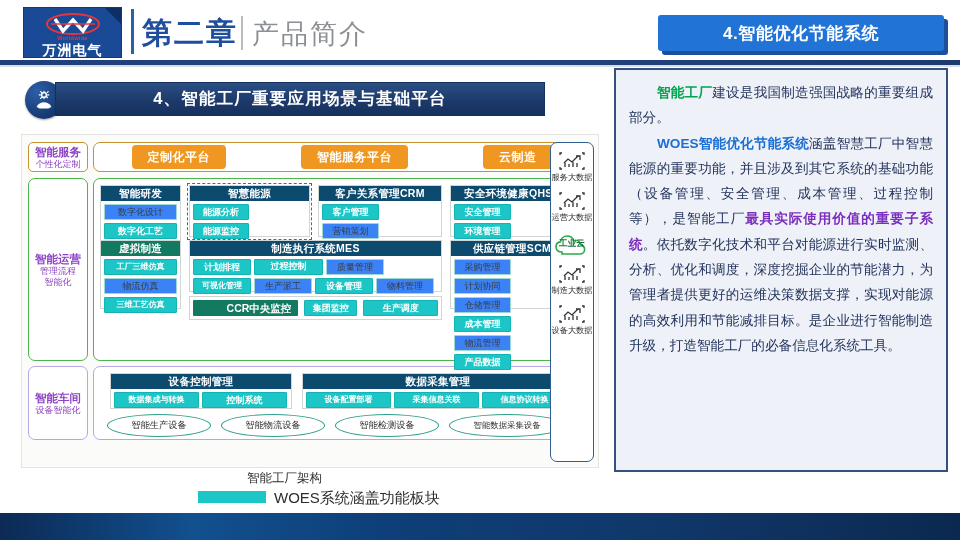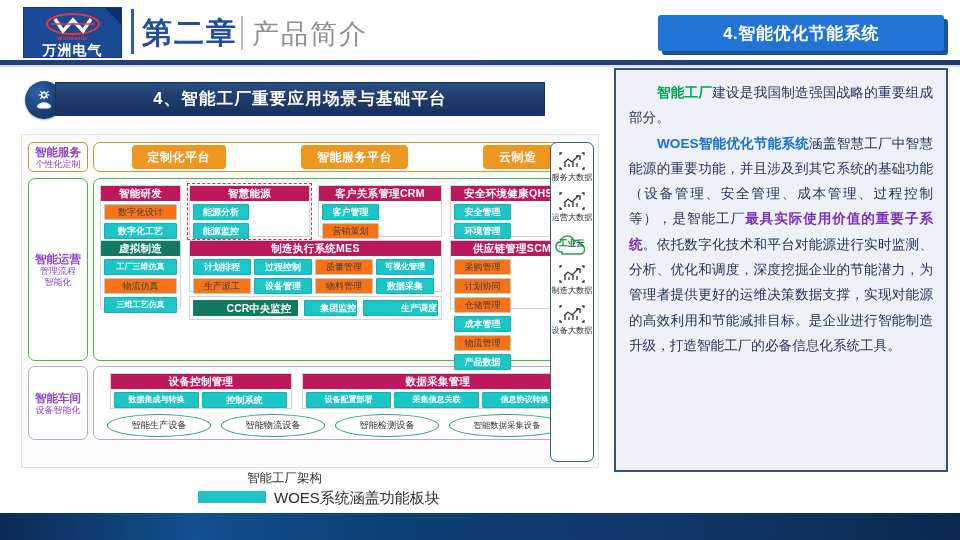--- a/index.html
+++ b/index.html
@@ -73,35 +73,35 @@
      display:flex;align-items:center;justify-content:space-around;}
   .plat{background:#ef9720;color:#fff;font-size:12px;font-weight:bold;border-radius:4px;
      padding:3.5px 16px;letter-spacing:.5px;}
 
   .green-wrap{position:absolute;left:71px;top:43px;width:498px;height:183px;
      border:1.6px solid #49b749;border-radius:7px;box-sizing:border-box;background:#fff;}
   .purple-wrap{position:absolute;left:71px;top:231px;width:498px;height:74px;
      border:1.5px solid #b7a7e0;border-radius:7px;box-sizing:border-box;background:#fff;}
 
   .mod{position:absolute;box-sizing:border-box;background:#fff;border:1px solid #cfd6d4;}
-  .mod-hd{background:#be185d;color:#fff;font-size:10.5px;font-weight:bold;text-align:center;
+  .mod-hd{background:#0c4a6e;color:#fff;font-size:10.5px;font-weight:bold;text-align:center;
      letter-spacing:.3px;line-height:15px;height:15px;}
   .mod-hd.dark{background:#117a60;}
   .cells{padding:3px;display:flex;flex-wrap:wrap;gap:3px;}
-  .cell{box-sizing:border-box;border:1px solid #9fd8d2;background:#f97316;color:#3b3b3b;
+  .cell{box-sizing:border-box;border:1px solid #9fd8d2;background:#3b82f6;color:#3b3b3b;
      font-size:9px;text-align:center;line-height:14px;height:16px;border-radius:1px;}
   .cell.hi{background:#1cc6c6;border-color:#13b3b3;color:#fff;font-weight:bold;}
 
   .redbox{position:absolute;box-sizing:border-box;border:1.6px dashed #ea2b2b;}
 
   .ccr{position:absolute;box-sizing:border-box;background:#fff;border:1px solid #cfd6d4;padding:3px;
      display:flex;gap:6px;align-items:center;}
   .ccr-hd{background:#117a60;color:#fff;font-size:10.5px;font-weight:bold;text-align:center;
      line-height:16px;height:16px;border-radius:1px;padding-left:27px;}
-  .ccr .cell{line-height:14px;text-align:right;}
+  .ccr .cell{line-height:14px;}
 
   .ell{position:absolute;box-sizing:border-box;border:1.1px solid #2f9e8a;border-radius:50%;
      background:#fff;color:#2d2d2d;font-size:9.2px;display:flex;align-items:center;justify-content:center;}
 
   .bd-col{position:absolute;left:528px;top:7px;width:44px;height:320px;
      border:1.4px solid #2e5f8f;border-radius:7px;box-sizing:border-box;background:#fff;
      display:flex;flex-direction:column;align-items:center;}
   .bd-item{margin-top:7px;display:flex;flex-direction:column;align-items:center;}
   .bd-ic{width:28px;height:22px;position:relative;}
   .bd-cap{font-size:8.2px;color:#2d2d2d;margin-top:1px;line-height:10px;}
@@ -237,21 +237,21 @@
         <div class="cell hi" style="width:100%;font-size:8px;">工厂三维仿真</div>
         <div class="cell" style="width:100%;">物流仿真</div>
         <div class="cell hi" style="width:100%;font-size:8px;">三维工艺仿真</div>
       </div>
     </div>
 
     <div class="mod" style="left:167px;top:105px;width:253px;height:52px;">
       <div class="mod-hd">制造执行系统MES</div>
       <div class="cells">
         <div class="cell hi" style="width:58px;">计划排程</div>
-        <div class="cell hi" style="width:58px;">过程控制</div>
+        <div class="cell hi" style="width:69px;font-family:Liberation Mono, monospace;">过程控制</div>
         <div class="cell" style="width:58px;">质量管理</div>
         <div class="cell hi" style="width:58px;font-size:8px;">可视化管理</div>
         <div class="cell" style="width:58px;">生产派工</div>
         <div class="cell hi" style="width:58px;">设备管理</div>
         <div class="cell" style="width:58px;">物料管理</div>
         <div class="cell hi" style="width:58px;">数据采集</div>
       </div>
     </div>
 
     <div class="mod" style="left:428px;top:105px;width:124px;height:69px;">

